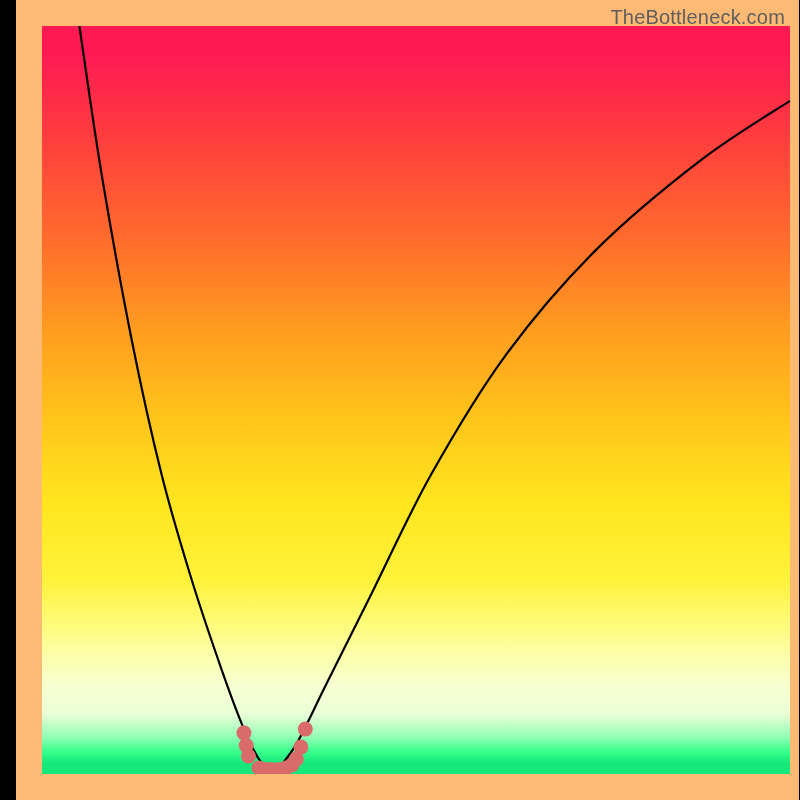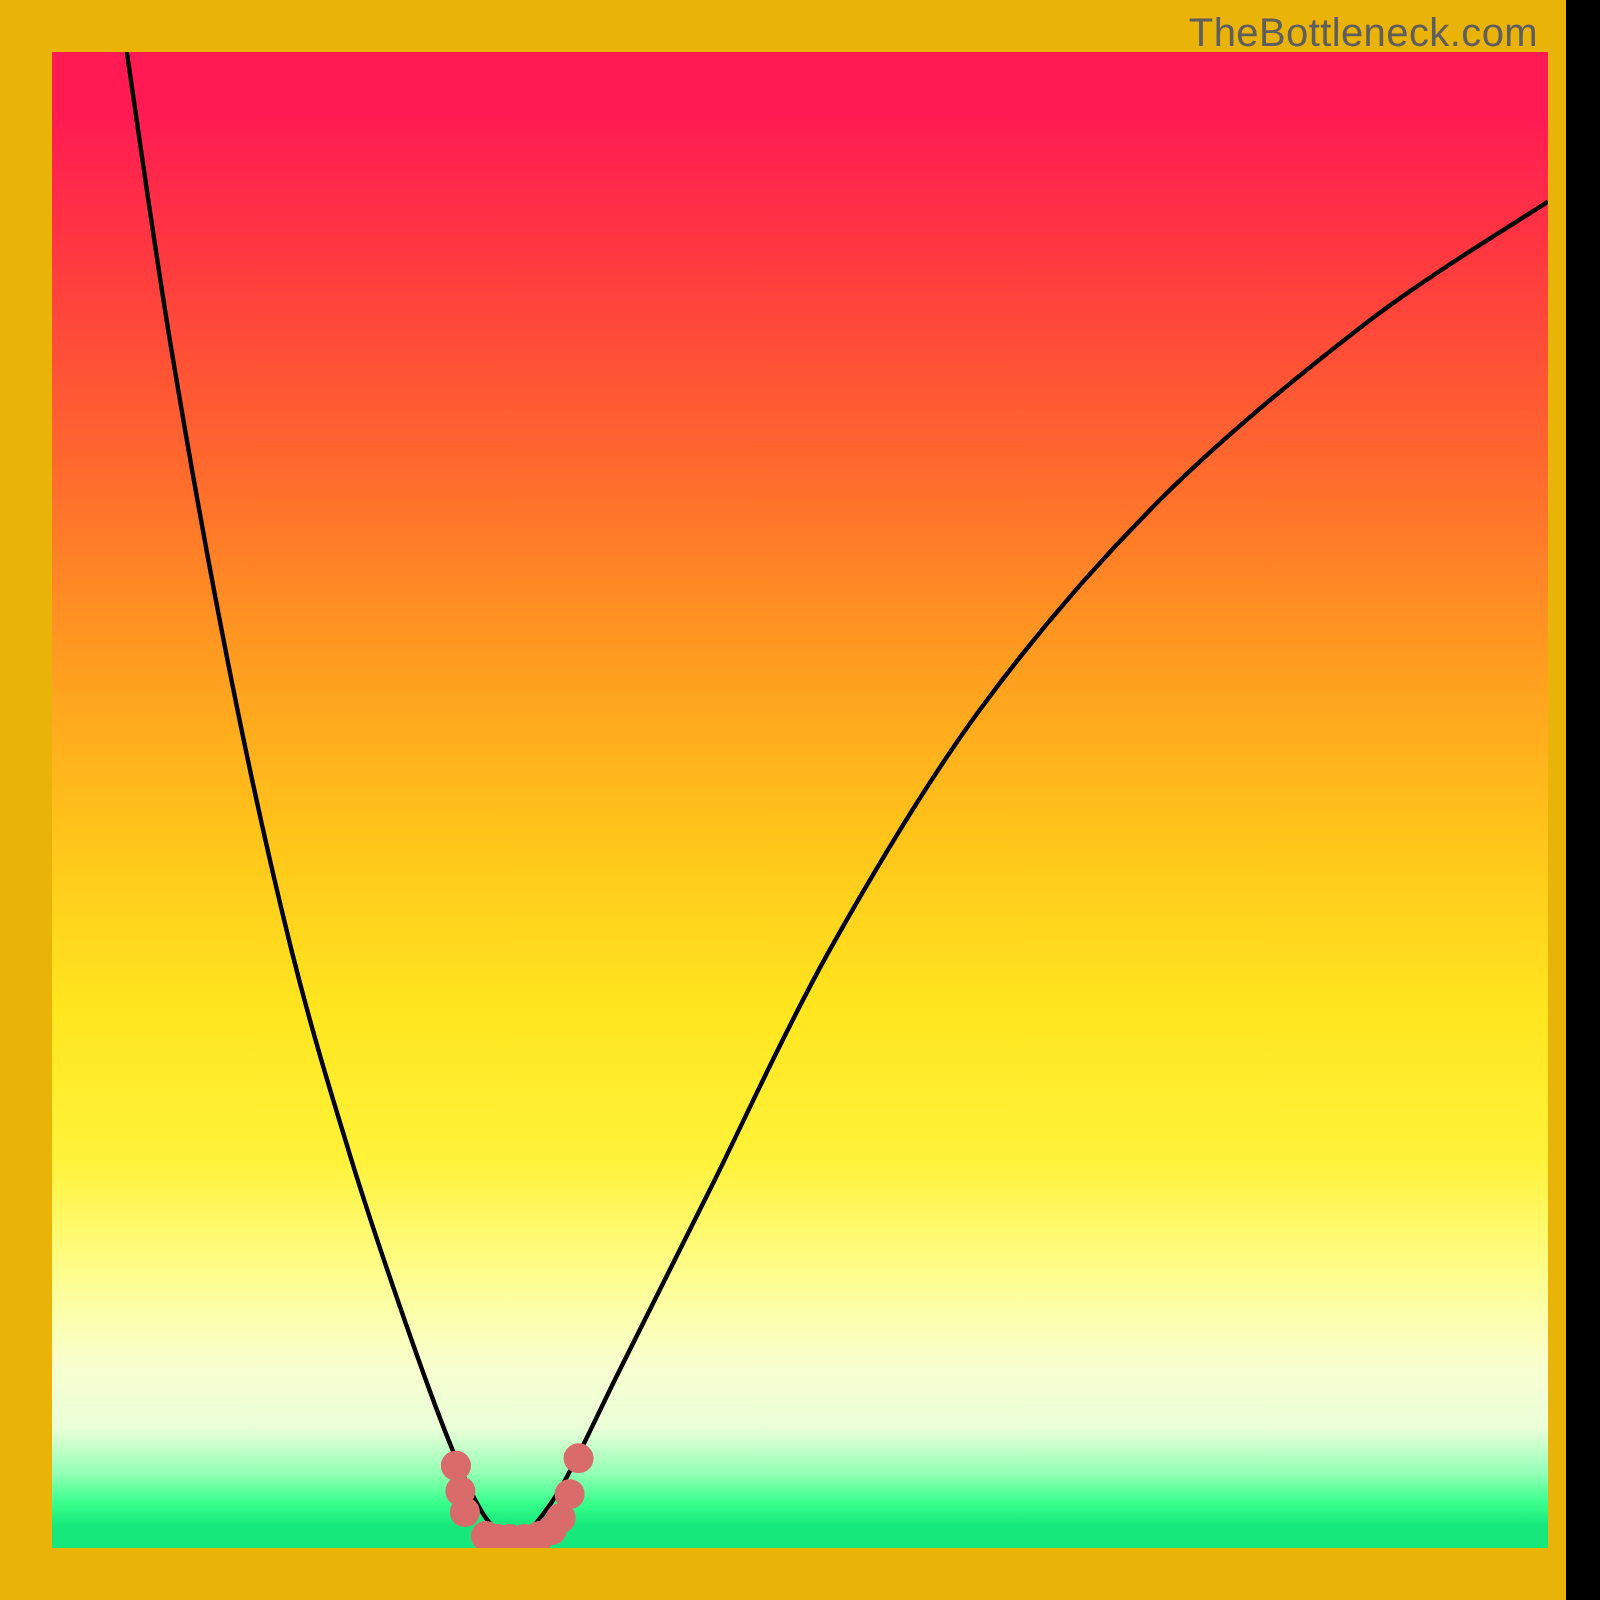--- a/index.html
+++ b/index.html
@@ -6,25 +6,25 @@
     margin: 0;
     padding: 0;
     width: 800px;
     height: 800px;
     background: #000;
     overflow: hidden;
     font-family: Arial, Helvetica, sans-serif;
   }
   .frame {
     position: absolute;
-    left: 0;
+    left: 16px;
     top: 0;
     width: 783px;
     height: 800px;
-    background: #eab308;
+    background: #fdba74;
   }
   .plot {
     position: absolute;
     left: 26px;
     top: 26px;
     width: 748px;
     height: 748px;
     
     background: linear-gradient(
       to bottom,

